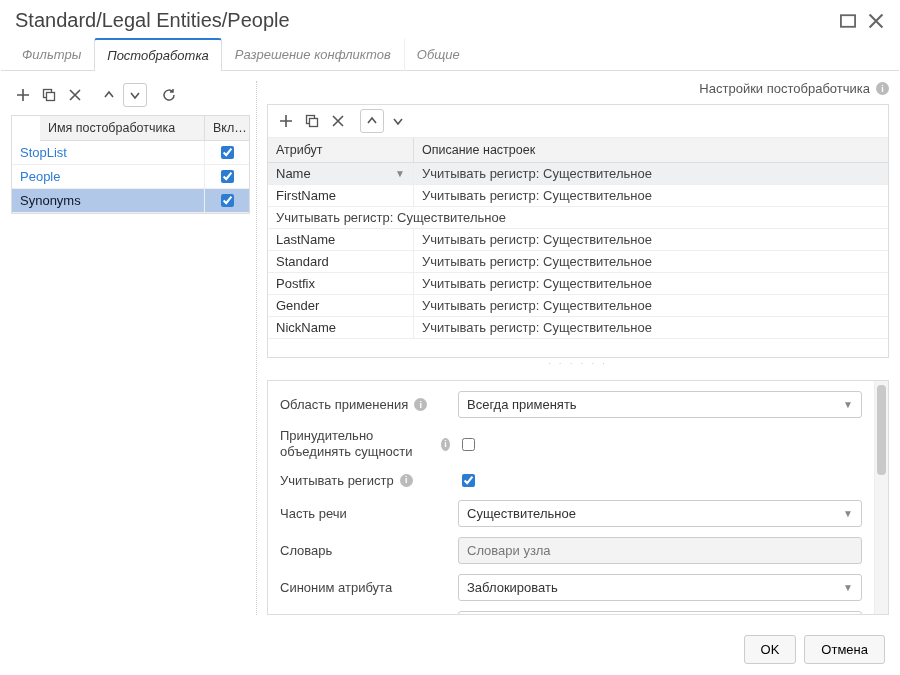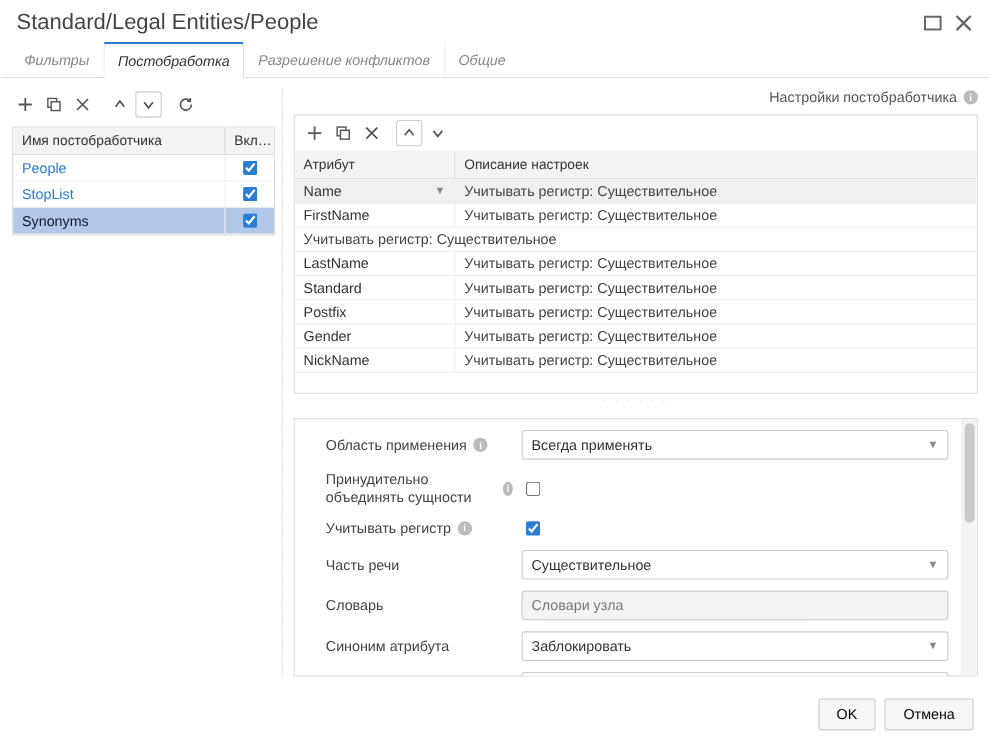--- a/index.html
+++ b/index.html
@@ -14,21 +14,21 @@
   .tab.sep { border-left: 1px solid #eee; }
   .content { flex: 1; display: flex; padding: 10px; gap: 10px; min-height: 0; }
 
   
   .left { width: 246px; display: flex; flex-direction: column; border-right: 1px dotted #ccc; padding-right: 6px; }
   .toolbar { display: flex; align-items: center; gap: 2px; padding: 2px 0 8px 0; }
   .tbtn { width: 24px; height: 24px; display: flex; align-items: center; justify-content: center; color: #555; cursor: pointer; border-radius: 3px; }
   .tbtn.boxed { border: 1px solid #ccc; }
   .tbtn svg { width: 14px; height: 14px; }
   .grid { border: 1px solid #ddd; }
-  .grid-head { display: flex; background: #f3f3f3; border-bottom: 1px solid #ddd; font-size: 12.5px; }
+  .grid-head { display: flex; background: #f3f3f3; border-bottom: 1px solid #ddd; font-size: 12.5px; margin-left: 28px; }
   .grid-head > div { padding: 5px 8px; }
   .col-name { flex: 1; border-right: 1px solid #ddd; }
   .col-chk { width: 44px; text-align: center; }
   .grid-row { display: flex; border-bottom: 1px solid #eee; }
   .grid-row .cell-name { flex: 1; padding: 4px 8px; color: #2b7cd3; border-right: 1px solid #eee; cursor: pointer; }
   .grid-row .cell-chk { width: 44px; display: flex; align-items: center; justify-content: center; }
   .grid-row.selected { background: #b1c8e8; }
   .grid-row.selected .cell-name { color: #0f172a; }
 
   
@@ -46,21 +46,21 @@
   .attr-row .c1 { width: 146px; padding: 3px 8px; border-right: 1px solid #eee; display: flex; align-items: center; justify-content: space-between; }
   .attr-row .c2 { flex: 1; padding: 3px 8px; color: #444; }
   .dd-caret { color: #888; font-size: 10px; }
   .spacer-dots { height: 12px; text-align: center; color: #bbb; letter-spacing: 3px; font-size: 8px; padding-top: 1px; }
 
   .form-panel { margin-top: 10px; border: 1px solid #ddd; flex: 1; display: flex; min-height: 0; }
   .form-inner { flex: 1; overflow-y: auto; padding: 10px 12px; }
   .form-scroll { width: 14px; background: #f4f4f4; border-left: 1px solid #eee; position: relative; }
   .scroll-thumb { position: absolute; top: 4px; left: 2px; width: 9px; height: 90px; background: #c9c9c9; border-radius: 4px; }
   .form-row { display: flex; align-items: center; margin-bottom: 10px; gap: 8px; }
-  .form-label { width: 170px; display: flex; align-items: center; gap: 6px; color: #444; margin-left: 16px; }
+  .form-label { width: 170px; display: flex; align-items: center; gap: 6px; color: #444; }
   .form-control { flex: 1; }
   .select { display: flex; align-items: center; justify-content: space-between; border: 1px solid #ccc; border-radius: 3px; padding: 5px 8px; background: #fff; cursor: pointer; font-size: 13px; }
   .select.ro { background: #f3f3f3; color: #777; cursor: default; }
   .select .caret { color: #888; font-size: 10px; }
   input[type="checkbox"] { width: 13px; height: 13px; cursor: pointer; accent-color: #2b7cd3; }
 
   .footer { display: flex; justify-content: flex-end; gap: 8px; padding: 10px 14px; }
   .btn { border: 1px solid #ccc; background: #f7f7f7; border-radius: 3px; padding: 6px 16px; cursor: pointer; font-size: 13px; }
 </style>
 </head>
@@ -127,27 +127,27 @@
             </svg>
           </div>
       </div>
       <div class="grid">
         <div class="grid-head">
           <div class="col-name">Имя постобработчика</div>
           <div class="col-chk">Вкл…</div>
         </div>
         <div id="left-rows">
             <div class="grid-row">
-              <div class="cell-name">People</div>
+              <div class="cell-name">StopList</div>
               <div class="cell-chk">
                 <input type="checkbox" checked="" style="">
               </div>
             </div>
             <div class="grid-row">
-              <div class="cell-name">StopList</div>
+              <div class="cell-name">People</div>
               <div class="cell-chk">
                 <input type="checkbox" checked="" style="">
               </div>
             </div>
             <div class="grid-row selected">
               <div class="cell-name">Synonyms</div>
               <div class="cell-chk">
                 <input type="checkbox" checked="" style="">
               </div>
             </div>

